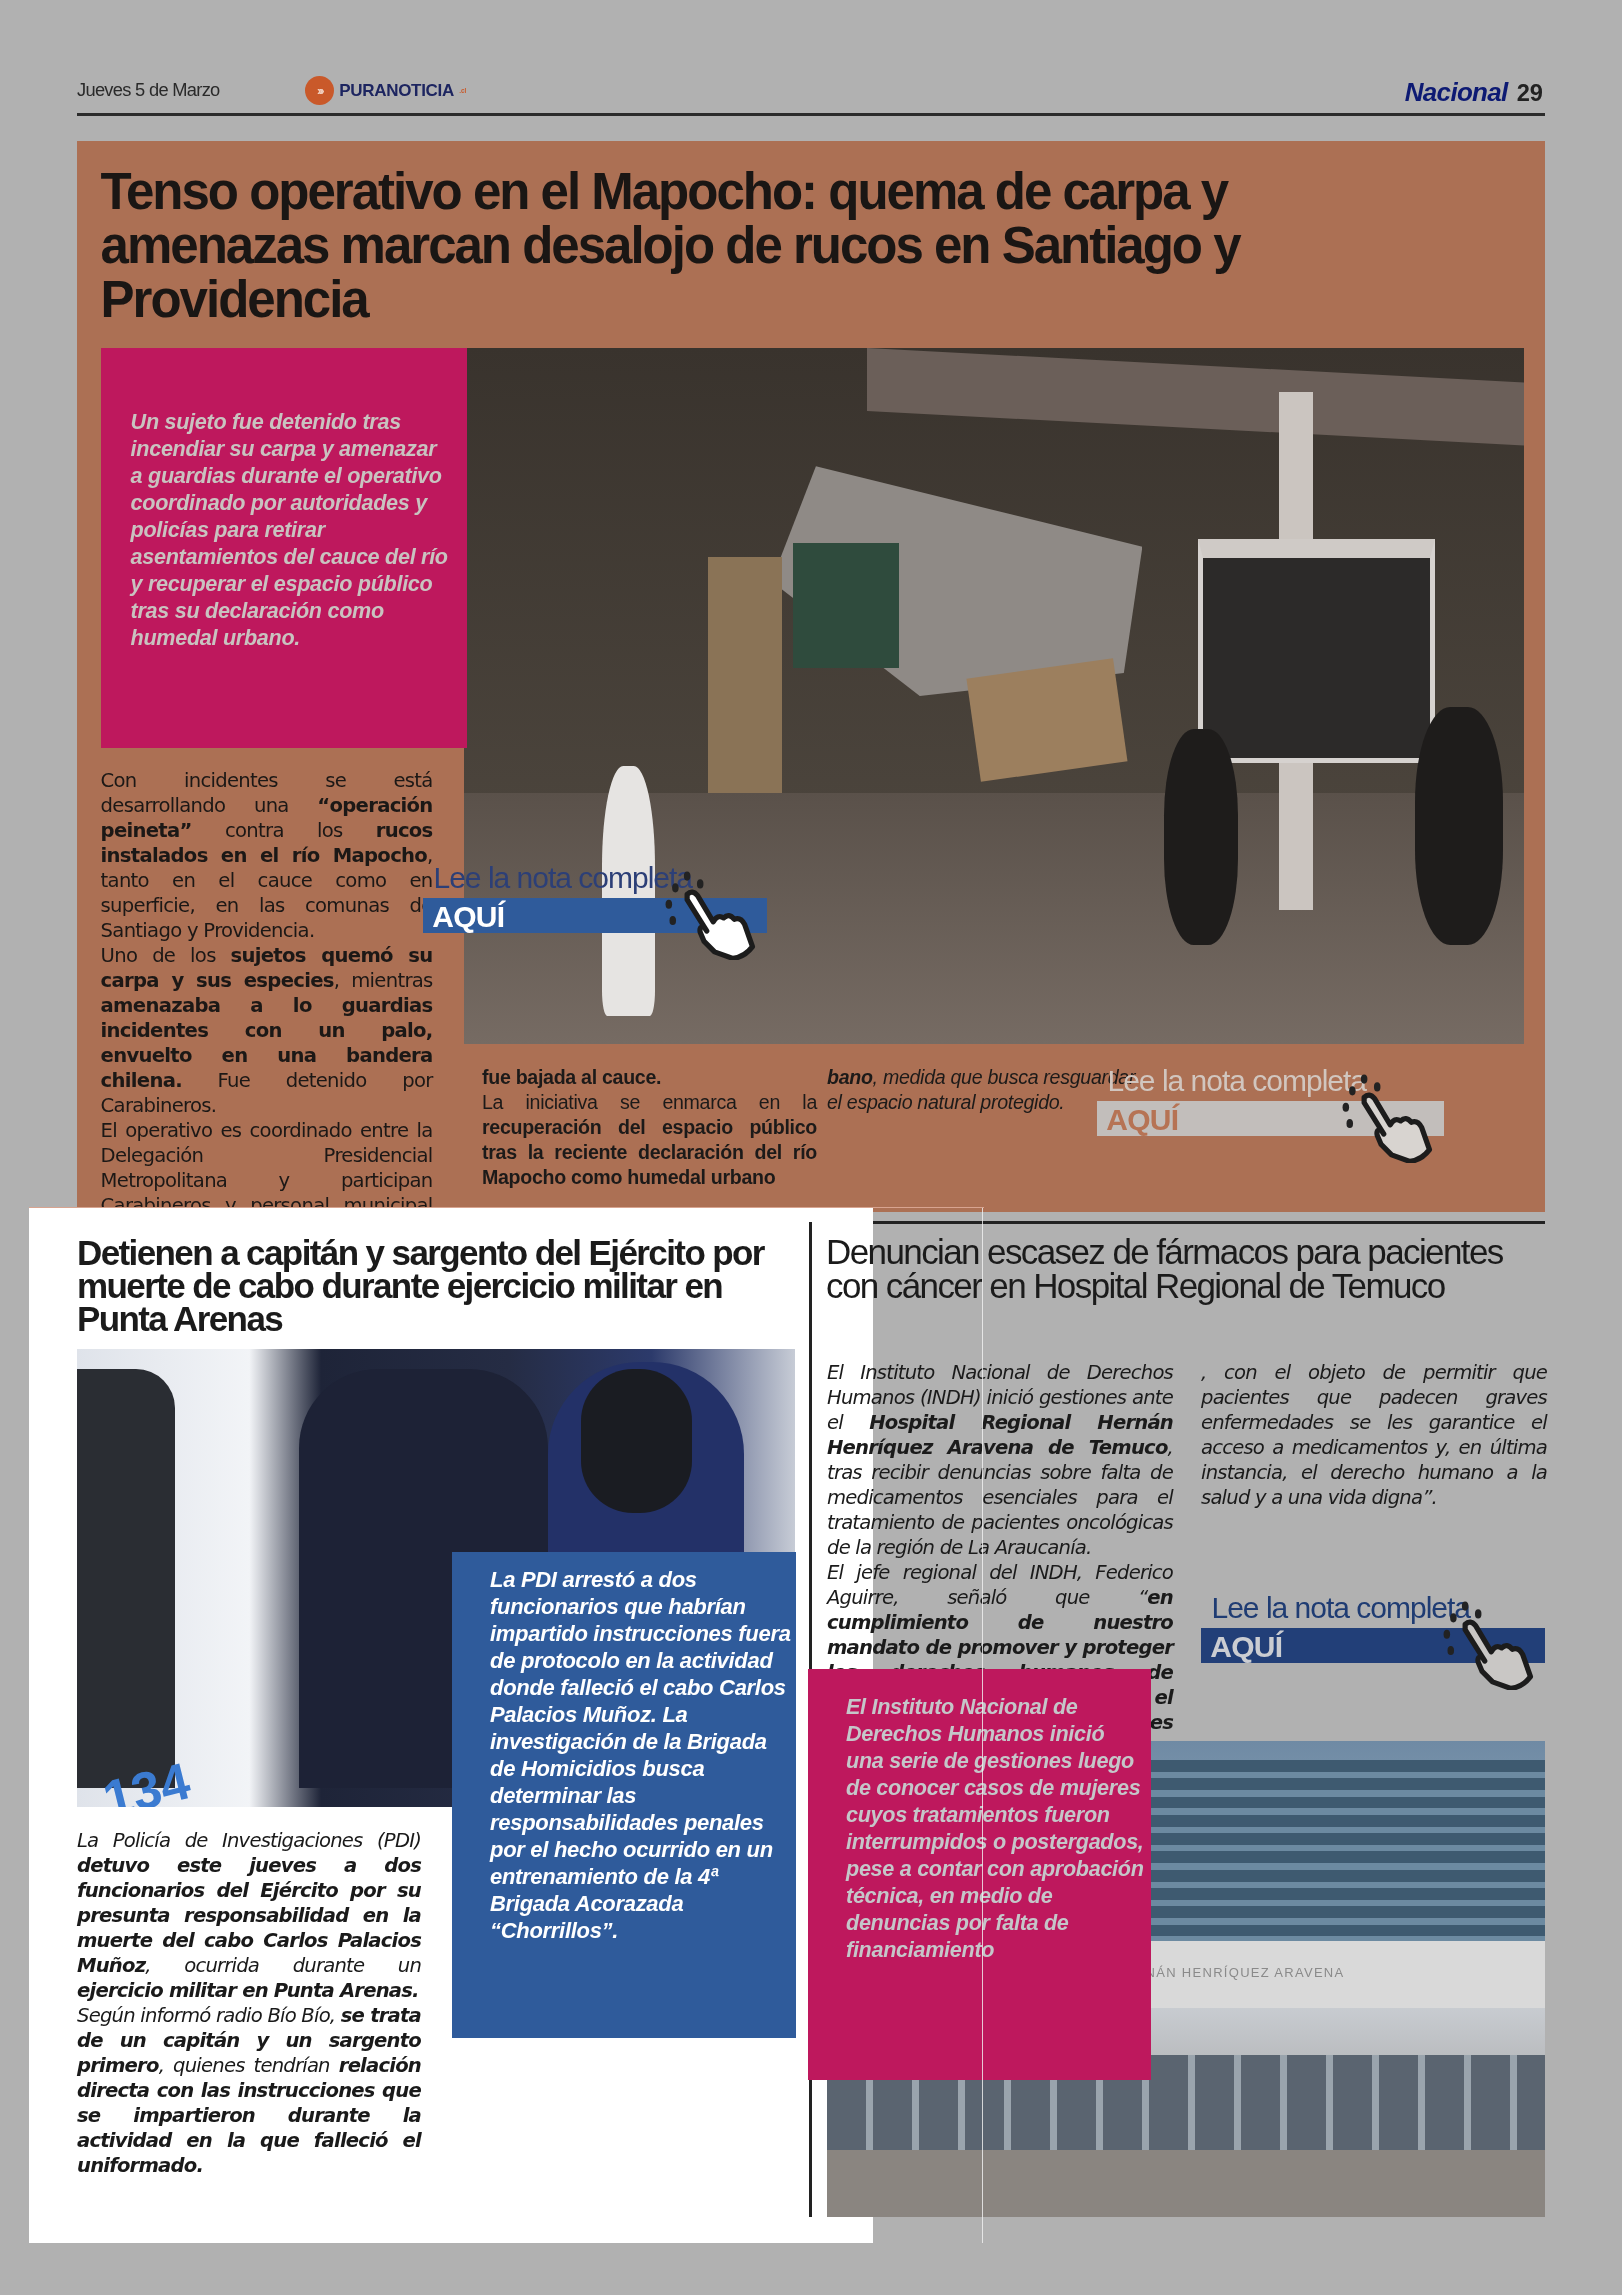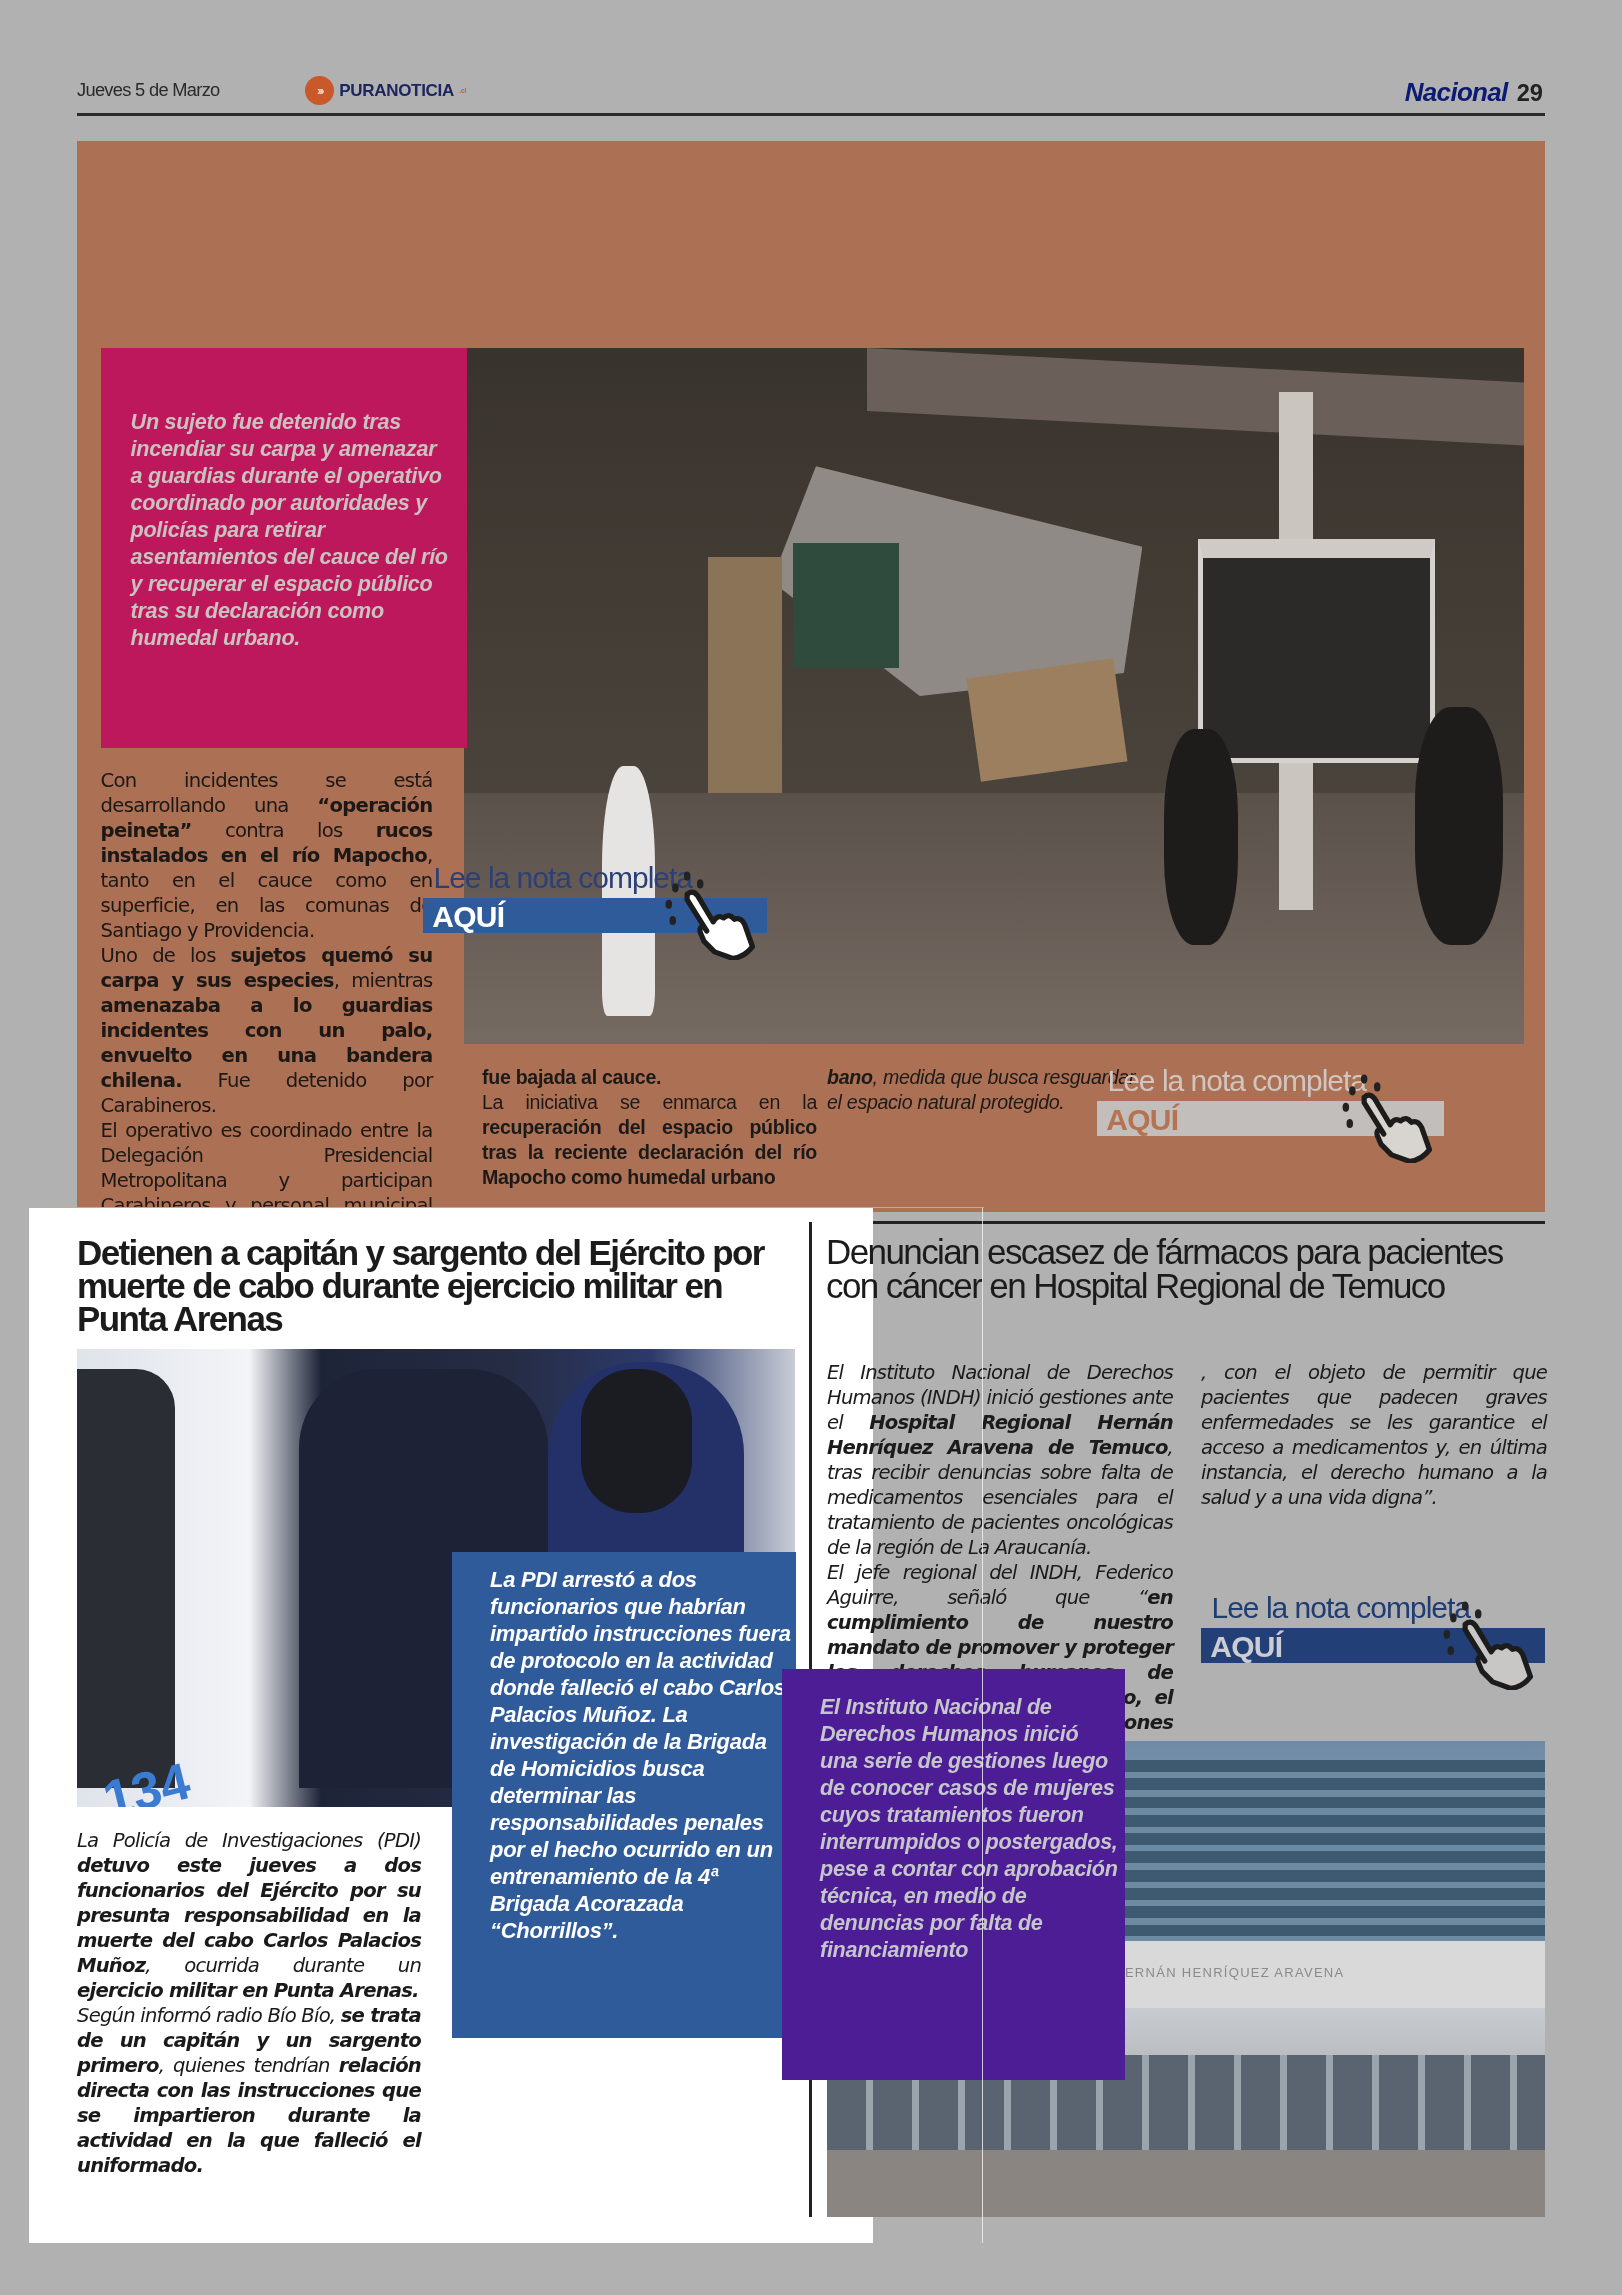--- a/index.html
+++ b/index.html
@@ -86,21 +86,21 @@
   .cta-br .cta-lead { color: #1f3c73; }
   .cta-br .cta-bar { background: #223f78; }
   .cta-br .cta-aqui { color: #cbcdd2; }
 
   .br-photo { position: absolute; left: 827px; top: 1741px; width: 718px; height: 476px; background: linear-gradient(180deg,#6f8aa4 0%,#8ea7ba 30%,#c9cdd2 55%,#a9a9aa 80%,#8c8782 100%); overflow: hidden; }
   .br-photo .tower { position: absolute; left: 40%; top: 4%; width: 60%; height: 45%; background: repeating-linear-gradient(180deg,#3e5a70 0 11.8px,#6c8aa1 11.8px 18.3px); }
   .br-photo .band { position: absolute; left: 30%; top: 42%; width: 70%; height: 14%; background: #d9d9d9; }
   .br-photo .signtext { position: absolute; left: 40%; top: 47%; font-size: 13px; color: #8a8a8a; letter-spacing: 1.3px; }
   .br-photo .floor { position: absolute; left: 0; top: 66%; width: 100%; height: 22%; background: repeating-linear-gradient(90deg,#5a6470 0 39px,#9aa4ad 39px 46px); }
   .br-photo .steps { position: absolute; left: 0; bottom: 0; width: 100%; height: 14%; background: #8a8580; }
-  .br-callout { position: absolute; left: 782px; top: 1669px; width: 343px; height: 411px; background: #4c1d95; }
+  .br-callout { position: absolute; left: 808px; top: 1669px; width: 343px; height: 411px; background: #be185d; }
   .br-callout-text { position: absolute; left: 38px; top: 23.6px; width: 301px; font-size: 21.6px; line-height: 27px; font-weight: bold; font-style: italic; color: #c5c6c9; letter-spacing: -0.3px; }
 
   .seam { position: absolute; left: 982px; top: 1208px; width: 1.3px; height: 1035px; background: #f2f2f2; opacity: 0.8; }
   .seam-top { position: absolute; left: 29px; top: 1207px; width: 955px; height: 1.3px; background: #d8a490; }
 </style>
 </head>
 <body>
 
 <div class="hdr-date">Jueves 5 de Marzo</div>
 <div class="hdr-logo">
@@ -108,20 +108,21 @@
   <span class="logo-text">PURANOTICIA</span>
   <span class="logo-cl">.cl</span>
 </div>
 <div class="hdr-section">
   <span class="hdr-section-name">Nacional</span>
   <span class="hdr-page">29</span>
 </div>
 <div class="hdr-rule"></div>
 
 <section class="top-article">
+  <h1 class="top-title">Tenso operativo en el Mapocho: quema de carpa y amenazas marcan desalojo de rucos en Santiago y Providencia</h1>
 
   <div class="top-photo" title="Trabajador con traje blanco frente a retroexcavadora desarmando rucos bajo un puente">
     <div class="wall"></div>
       <div class="bridge"></div>
       <div class="tarp"></div>
     <div class="shack"></div>
       <div class="green"></div>
       <div class="ground"></div>
       <div class="board"></div>
     <div class="loader">

